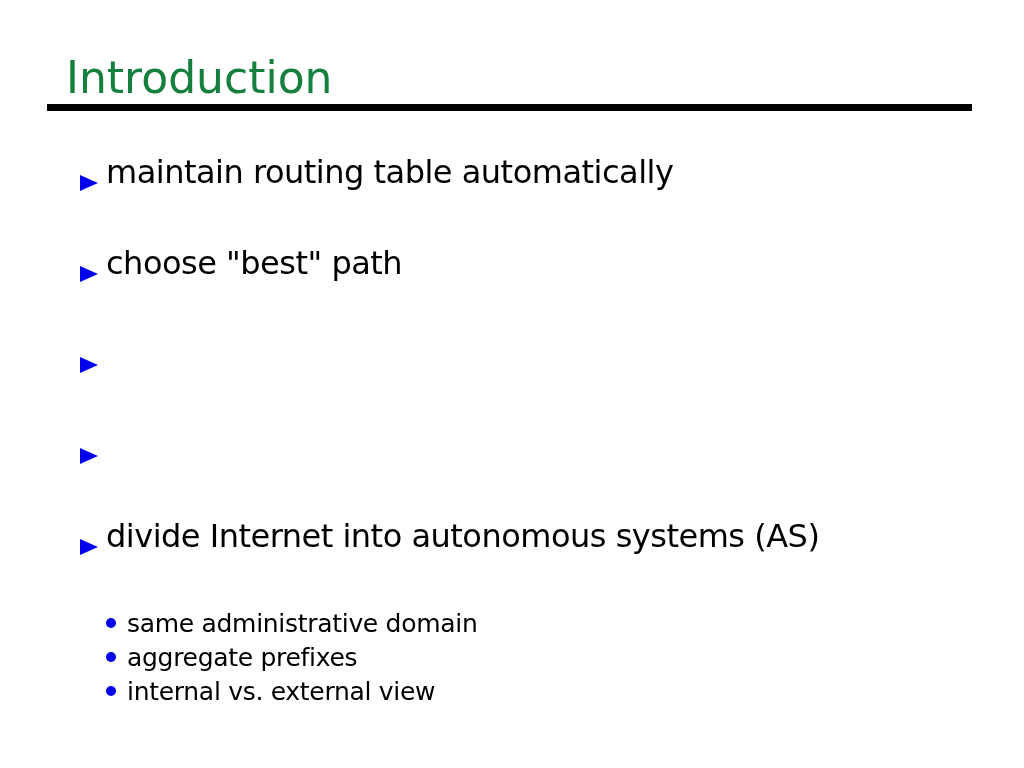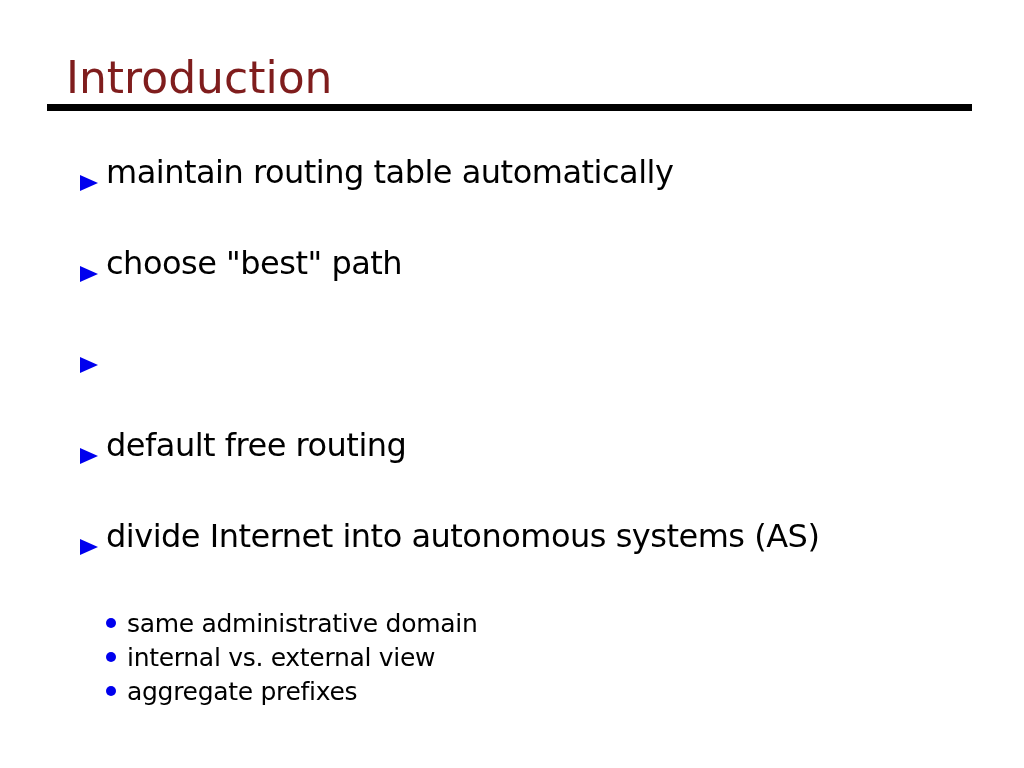--- a/index.html
+++ b/index.html
@@ -15,21 +15,21 @@
     font-family: "DejaVu Sans", "Liberation Sans", sans-serif;
     color: #000000;
     overflow: hidden;
   }
   .slide-title {
     position: absolute;
     left: 66px;
     top: 54px;
     font-size: 44px;
     line-height: 1.1;
-    color: #7f1d1d;
+    color: #15803d;
     white-space: nowrap;
   }
   .title-rule {
     position: absolute;
     left: 47px;
     top: 104px;
     width: 925px;
     height: 7px;
     background: #000000;
   }
@@ -102,37 +102,36 @@
       <span class="tri-icon"></span>
       <span>choose "best" path</span>
     </div>
 
     <div class="main-item">
       <span class="tri-icon"></span>
     </div>
 
     <div class="main-item">
       <span class="tri-icon"></span>
-      <span>default free routing</span>
     </div>
 
     <div class="main-item">
       <span class="tri-icon"></span>
       <span>divide Internet into autonomous systems (AS)</span>
     </div>
 
     <div class="sub-list">
       <div class="sub-item">
         <span class="dot-icon"></span>
         <span>same administrative domain</span>
       </div>
       <div class="sub-item">
         <span class="dot-icon"></span>
-        <span>internal vs. external view</span>
+        <span>aggregate prefixes</span>
       </div>
       <div class="sub-item">
         <span class="dot-icon"></span>
-        <span>aggregate prefixes</span>
+        <span>internal vs. external view</span>
       </div>
     </div>
 
   </div>
 </div>
 
 </body></html>

